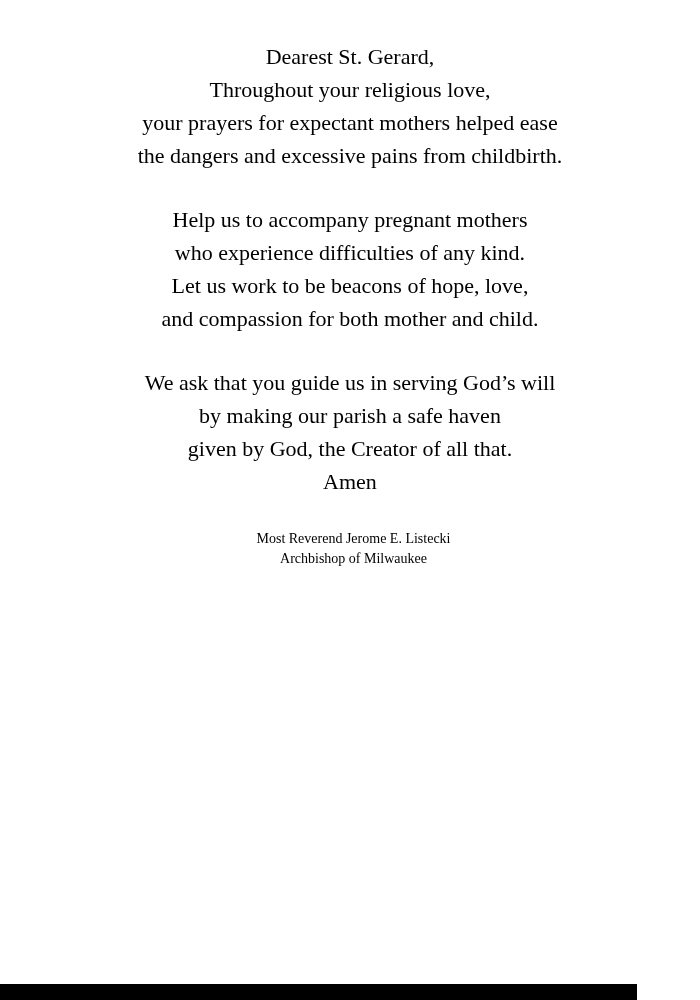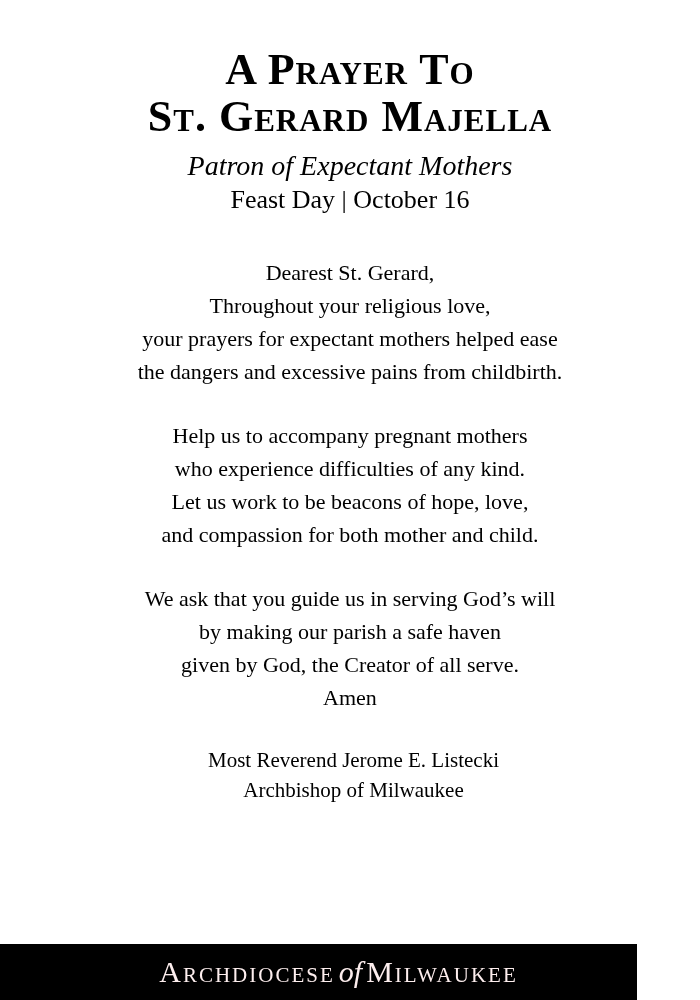--- a/index.html
+++ b/index.html
@@ -50,21 +50,21 @@
   }
   .paragraph {
     margin: 0 auto 31px auto;
   }
   .paragraph .line {
     line-height: 33px;
     white-space: nowrap;
   }
   .attribution {
     margin-top: 26px;
-    font-size: 21px;
+    font-size: 14px;
     line-height: 1.45;
     margin-left: 7px;
   }
   .footer-bar {
     position: absolute;
     left: 0;
     bottom: 0;
     width: 597px;
     height: 56px;
     background: #000000;
@@ -84,46 +84,38 @@
     font-style: italic;
     letter-spacing: 0;
     padding: 0 4px;
   }
 </style>
 </head>
 <body>
 
 <div class="card">
 
-  <div class="header">
-    <div class="title">
-      <div>A Prayer To</div>
-      <div>St. Gerard Majella</div>
-    </div>
-    <div class="subtitle">Patron of Expectant Mothers</div>
-    <div class="feast">Feast Day | October 16</div>
-  </div>
 
   <div class="prayer">
     <div class="paragraph">
         <div class="line">Dearest St. Gerard,</div>
         <div class="line">Throughout your religious love,</div>
         <div class="line">your prayers for expectant mothers helped ease</div>
         <div class="line">the dangers and excessive pains from childbirth.</div>
       </div>
     <div class="paragraph">
         <div class="line">Help us to accompany pregnant mothers</div>
         <div class="line">who experience difficulties of any kind.</div>
         <div class="line">Let us work to be beacons of hope, love,</div>
         <div class="line">and compassion for both mother and child.</div>
       </div>
     <div class="paragraph">
         <div class="line">We ask that you guide us in serving God’s will</div>
         <div class="line">by making our parish a safe haven</div>
-        <div class="line">given by God, the Creator of all serve.</div>
+        <div class="line">given by God, the Creator of all that.</div>
         <div class="line">Amen</div>
       </div>
   </div>
 
   <div class="attribution">
     <div>Most Reverend Jerome E. Listecki</div>
     <div>Archbishop of Milwaukee</div>
   </div>
 
   <div class="footer-bar">

